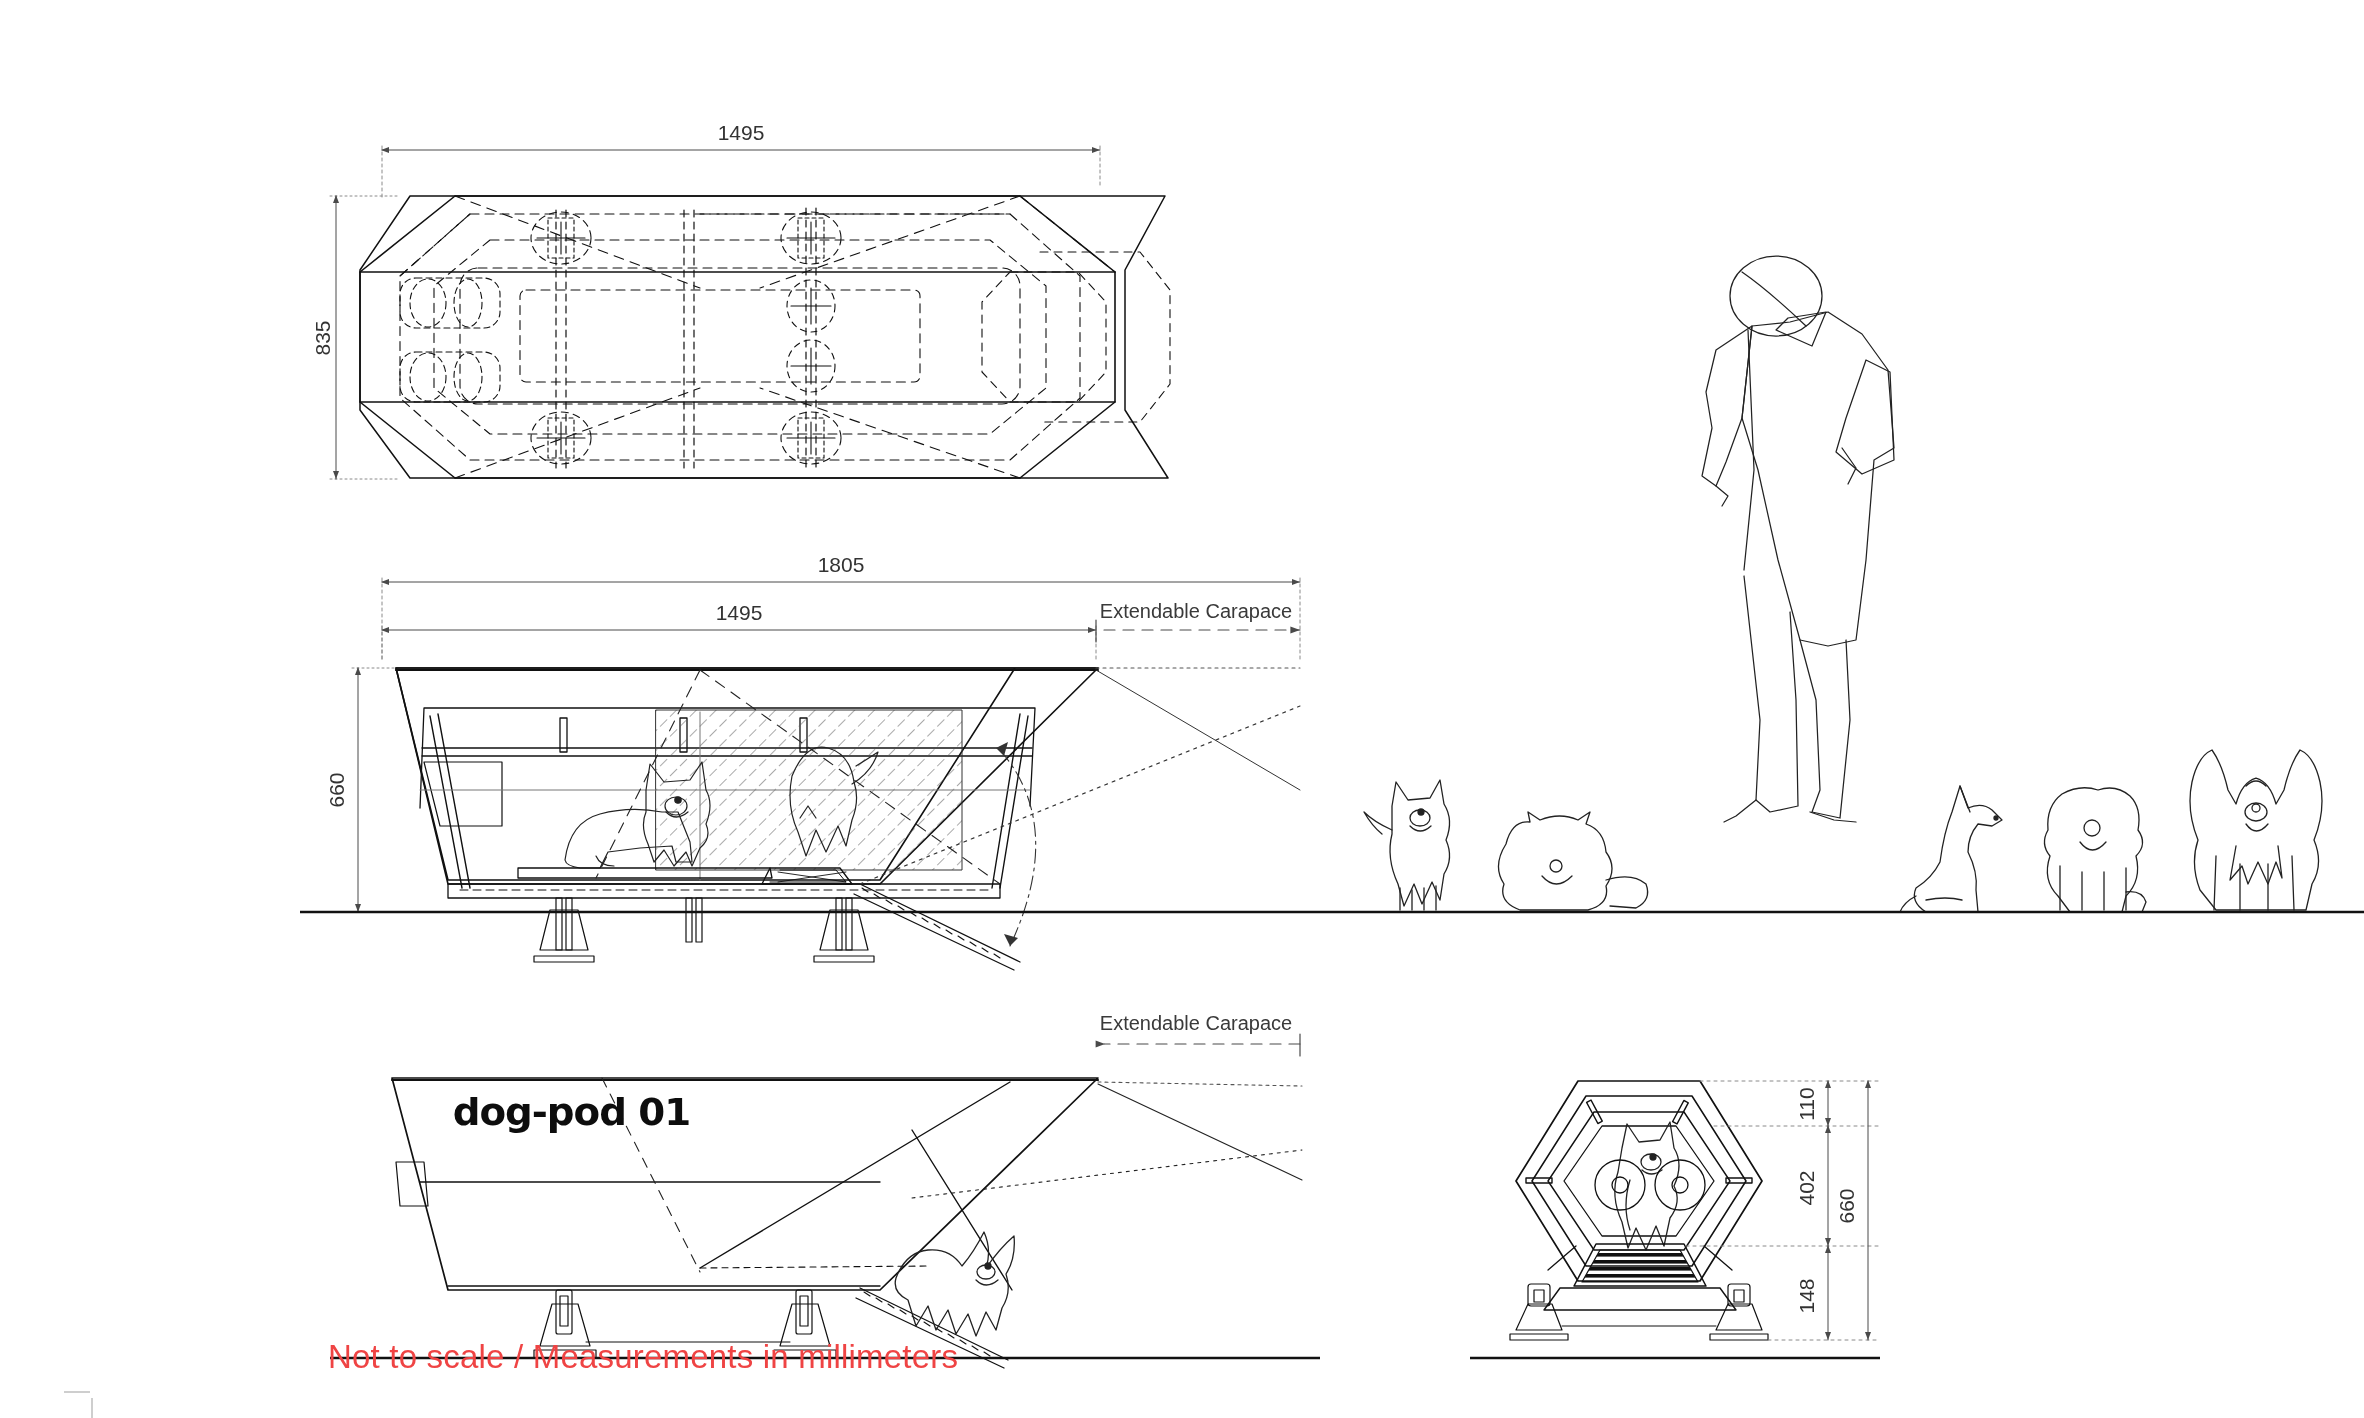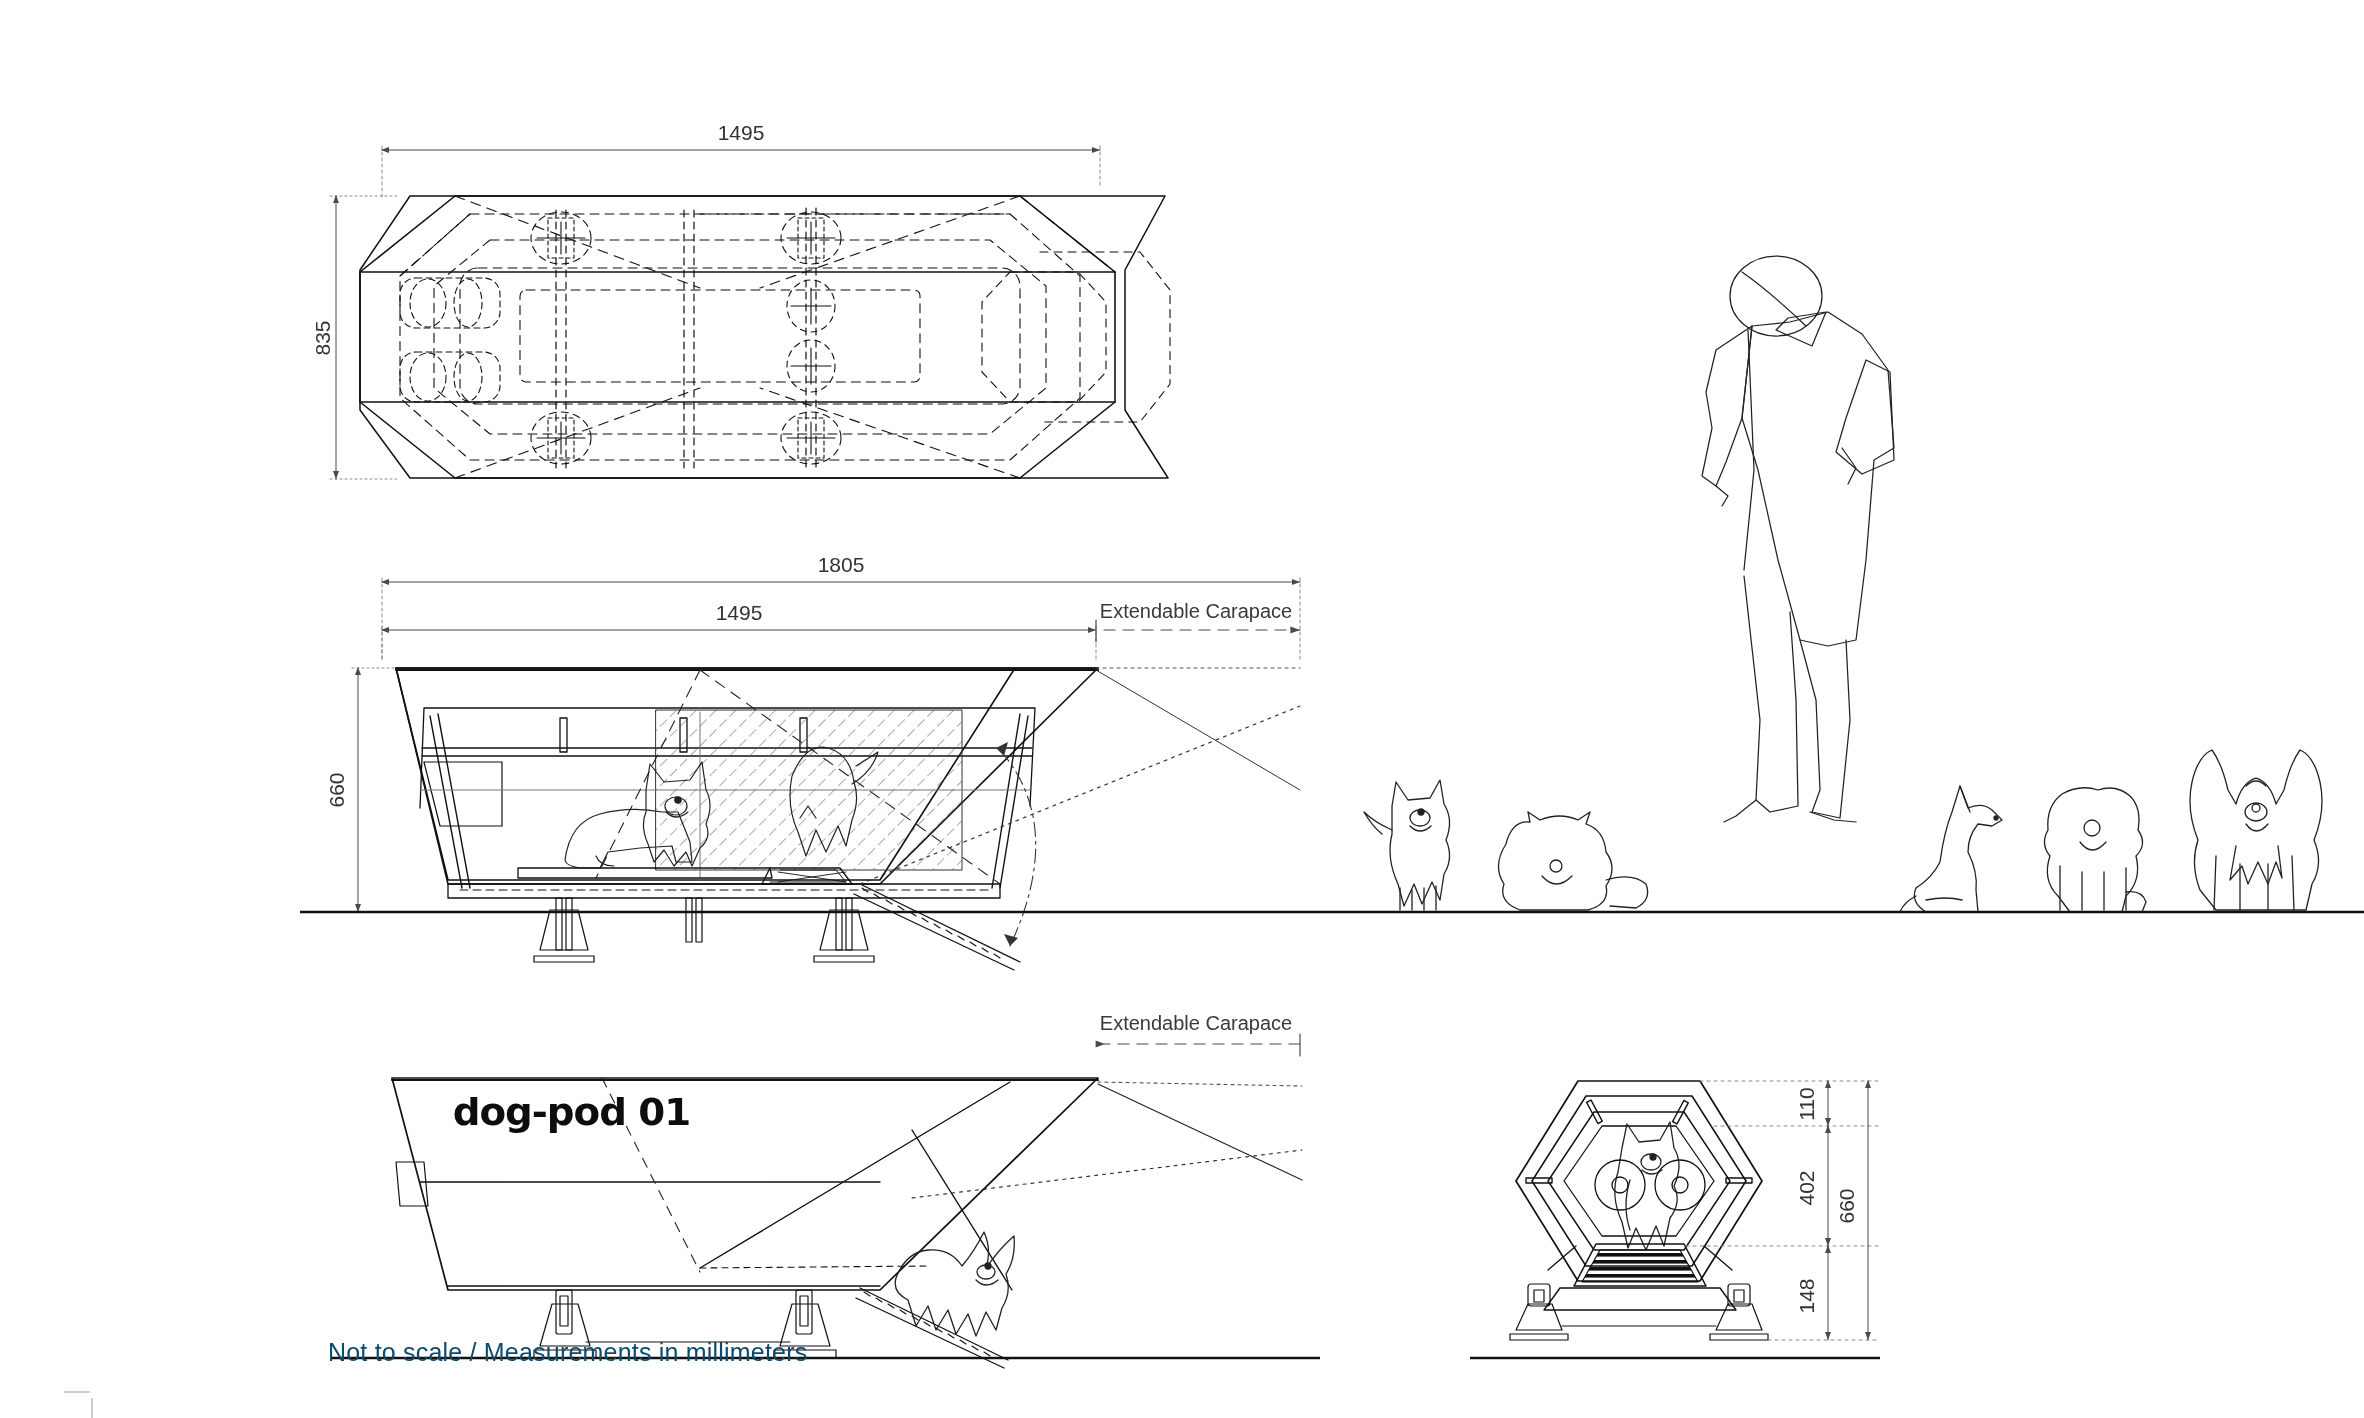--- a/index.html
+++ b/index.html
@@ -6,22 +6,22 @@
   body{
     width:2364px;height:1418px;position:relative;overflow:hidden;
     font-family:"Liberation Sans", sans-serif;
     color:#1a1a1a;
   }
   #sheet{position:absolute;left:0;top:0;width:2364px;height:1418px;border-radius:10px;}
   svg{display:block;}
   .caption{
     position:absolute;
     font-family:"Liberation Sans", sans-serif;
-    font-size:25px;
-    color:#0c4a6e;
+    font-size:33px;
+    color:#ef4444;
     letter-spacing:0.2px;
     white-space:nowrap;
   }
   .logo{
     position:absolute;
     font-family:"DejaVu Sans", sans-serif;
     font-weight:bold;
     font-size:38px;
     letter-spacing:-1px;
     color:#0d0d0d;

